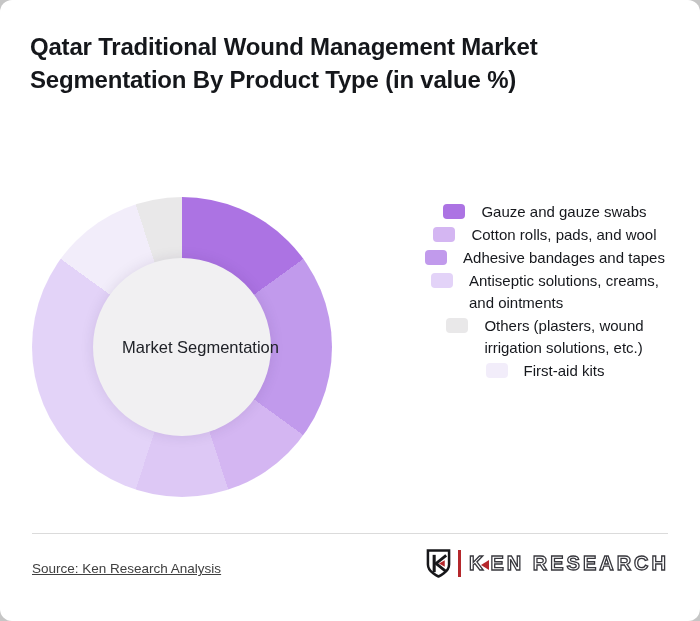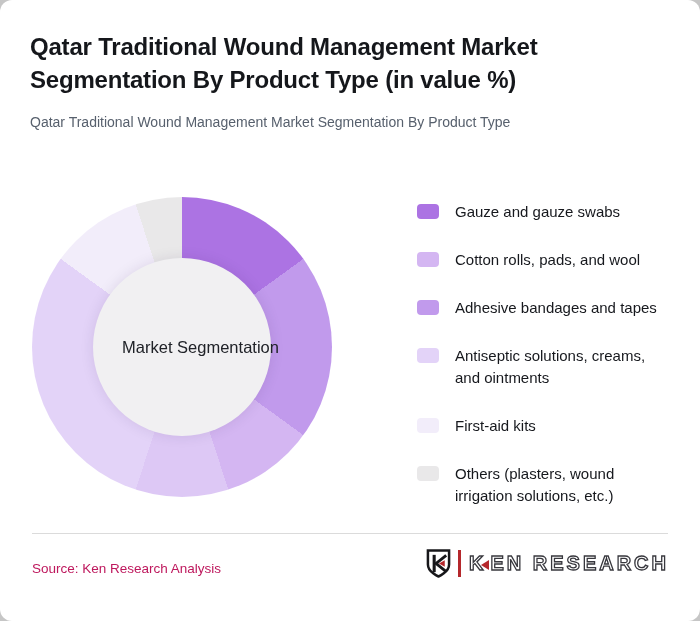--- a/index.html
+++ b/index.html
@@ -73,21 +73,22 @@
   .legend {
     position: absolute;
     left: 417px;
     top: 201px;
     width: 256px;
     margin: 0;
     padding: 0;
     list-style: none;
     display: flex;
     flex-direction: column;
-    gap: 26px;
+    gap: 1px;
+    align-items: center;
   }
   .legend-item {
     display: flex;
     align-items: flex-start;
   }
   .swatch {
     flex: 0 0 auto;
     width: 22px;
     height: 15px;
     margin-top: 3px;
@@ -106,21 +107,22 @@
     top: 533px;
     width: 636px;
     height: 1px;
     background: #dbdbdb;
   }
   .source {
     position: absolute;
     left: 32px;
     top: 561px;
     font-size: 13.5px;
-    color: #be185d;
+    color: #404040;
+    text-decoration: underline;
   }
   .logo {
     position: absolute;
     right: 31px;
     top: 549px;
     display: flex;
     align-items: center;
   }
   .logo-bar {
     width: 3px;
@@ -149,21 +151,20 @@
   }
 </style>
 </head>
 <body>
 
 <div class="card">
 
   <h1 class="title">Qatar Traditional Wound Management Market Segmentation By Product Type (in value %)</h1>
 
   <div class="subtitle">
-    <div>Qatar Traditional Wound Management Market Segmentation By Product Type</div>
   </div>
 
   <div class="donut" style="background: conic-gradient(rgb(172, 115, 227) 0%, rgb(172, 115, 227) 15%, rgb(193, 154, 236) 15%, rgb(193, 154, 236) 35%, rgb(212, 182, 242) 35%, rgb(212, 182, 242) 45%, rgb(221, 200, 245) 45%, rgb(221, 200, 245) 55%, rgb(227, 211, 248) 55%, rgb(227, 211, 248) 85%, rgb(242, 237, 250) 85%, rgb(242, 237, 250) 95%, rgb(233, 232, 233) 95%, rgb(233, 232, 233) 100%);">
     <div class="donut-hole">
       <span>Market Segmentation</span>
     </div>
   </div>
 
   <ul class="legend">
       <li class="legend-item">
@@ -185,30 +186,30 @@
         </span>
       </li>
       <li class="legend-item">
         <span class="swatch" style="background: rgb(227, 211, 248);"></span>
         <span class="legend-label">
           <div>Antiseptic solutions, creams,</div>
           <div>and ointments</div>
         </span>
       </li>
       <li class="legend-item">
-        <span class="swatch" style="background: rgb(242, 237, 250);"></span>
-        <span class="legend-label">
-          <div>First-aid kits</div>
-        </span>
-      </li>
-      <li class="legend-item">
         <span class="swatch" style="background: rgb(233, 232, 233);"></span>
         <span class="legend-label">
           <div>Others (plasters, wound</div>
           <div>irrigation solutions, etc.)</div>
+        </span>
+      </li>
+      <li class="legend-item">
+        <span class="swatch" style="background: rgb(242, 237, 250);"></span>
+        <span class="legend-label">
+          <div>First-aid kits</div>
         </span>
       </li>
     </ul>
 
   <div class="divider"></div>
 
   <div class="source">Source: Ken Research Analysis</div>
 
   <div class="logo">
     <svg width="25" height="29" viewBox="0 0 26 30" aria-hidden="true">

